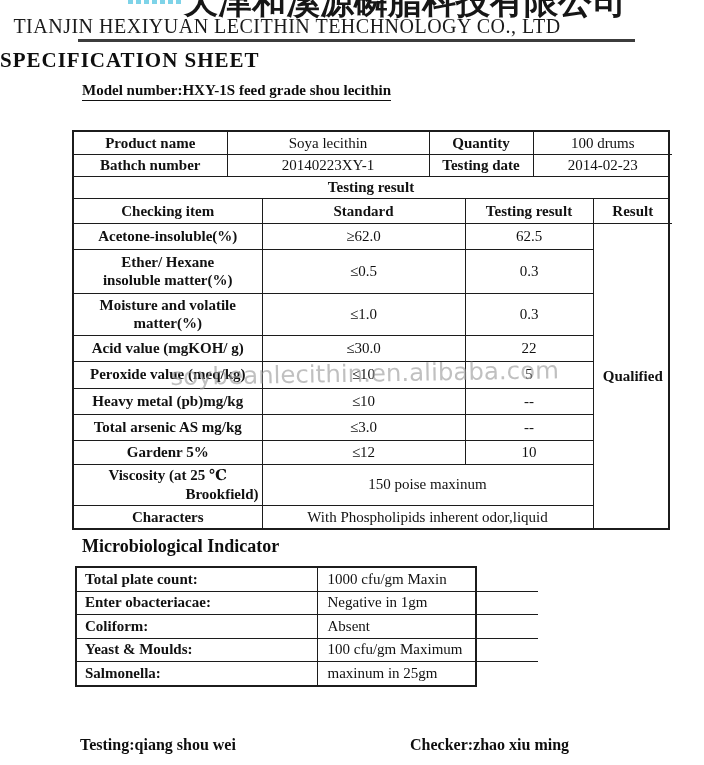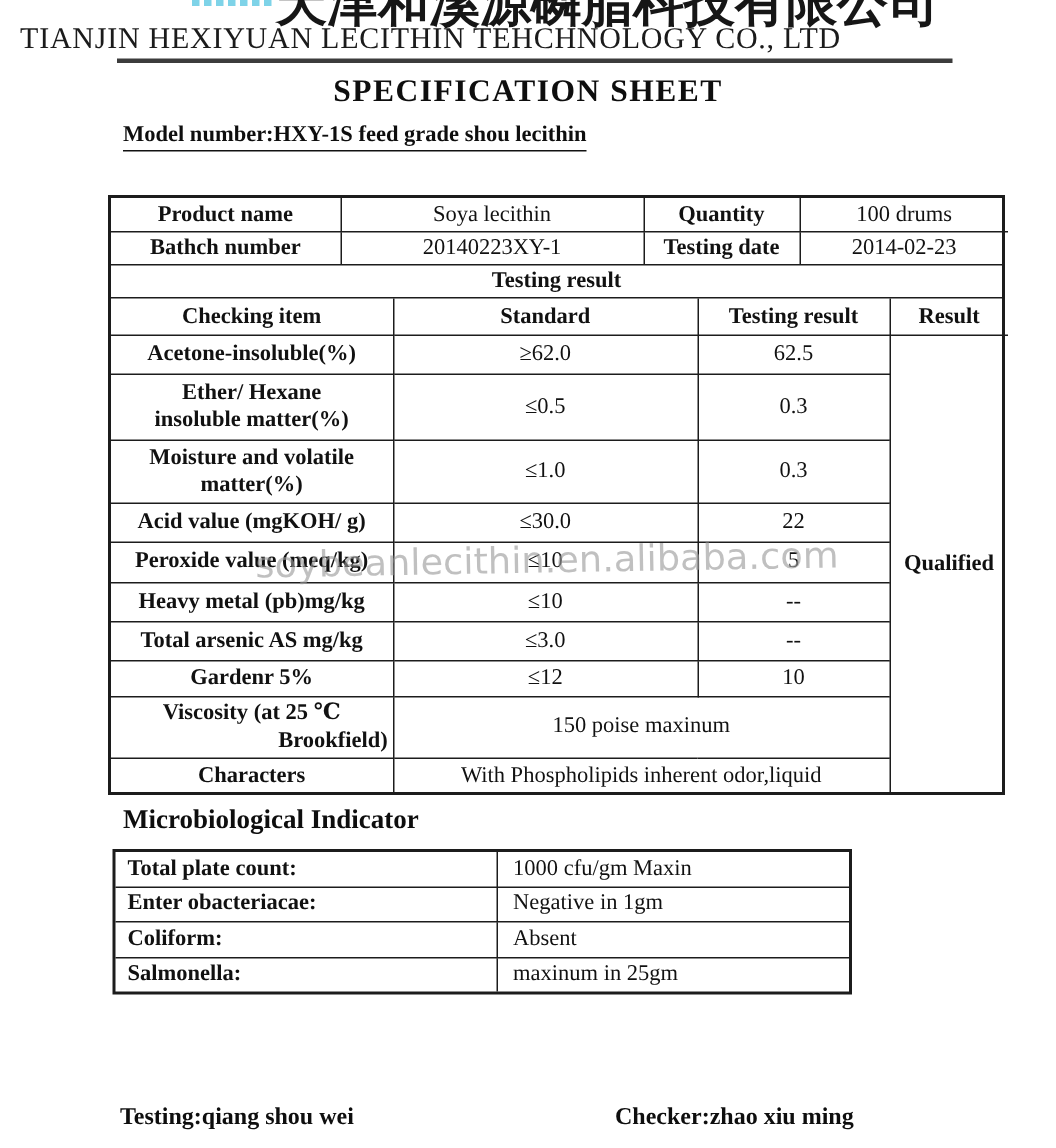--- a/index.html
+++ b/index.html
@@ -16,21 +16,21 @@
     position:absolute;top:-21px;left:184px;width:460px;
     font-size:34px;font-weight:bold;white-space:nowrap;letter-spacing:0px;
     color:#161616;
   }
   .en-title{
     position:absolute;top:15px;left:0;width:574px;text-align:center;
     font-size:20px;letter-spacing:0.5px;color:#1b1b1b;white-space:nowrap;
   }
   .header-rule{position:absolute;top:39px;left:78px;width:557px;height:2.5px;background:#3c3c3c;}
   .doc-title{
-    position:absolute;top:48px;left:0;width:704px;text-align:center;
+    position:absolute;top:48px;left:0;width:704px;text-align:left;
     font-size:21px;font-weight:bold;letter-spacing:1px;color:#0e0e0e;
   }
   .model-line{
     position:absolute;top:82px;left:82px;
     font-size:15px;font-weight:bold;color:#0e0e0e;
     border-bottom:1.6px solid #111;padding-bottom:1px;
   }
   
   .main-wrap{
     position:absolute;left:72px;top:130px;width:598px;
@@ -61,21 +61,21 @@
     color:#9b9b9b;opacity:0.62;
     transform:rotate(-1deg) scaleX(1.02);transform-origin:left top;
     white-space:nowrap;pointer-events:none;
   }
   
   .micro-heading{
     position:absolute;top:536px;left:82px;
     font-size:18px;font-weight:bold;color:#0e0e0e;
   }
   .micro-wrap{
-    position:absolute;left:75px;top:566px;width:493px;
+    position:absolute;left:75px;top:566px;width:402px;
     border:2px solid #1c1c1c;box-sizing:border-box;
   }
   .micro-wrap table{border-collapse:collapse;border-style:hidden;width:100%;table-layout:fixed;}
   .micro-wrap td{
     border:1.5px solid #1c1c1c;height:22.5px;vertical-align:middle;
     font-size:15px;padding:0 0 0 8px;text-align:left;
   }
   .micro-wrap td.m-label{font-weight:bold;}
   .micro-wrap td.m-value{padding-left:10px;}
   
@@ -222,20 +222,24 @@
     </tr>
     <tr>
       <td class="m-label">Enter obacteriacae:</td>
       <td class="m-value">Negative in 1gm</td>
     </tr>
     <tr>
       <td class="m-label">Coliform:</td>
       <td class="m-value">Absent</td>
     </tr>
     <tr>
+      <td class="m-label">Yeast &amp; Moulds:</td>
+      <td class="m-value">100 cfu/gm Maximum</td>
+    </tr>
+    <tr>
       <td class="m-label">Salmonella:</td>
       <td class="m-value">maxinum in 25gm</td>
     </tr>
   </tbody>
     </table>
 </div>
 
 <div class="sig sig-testing">Testing:qiang shou wei</div>
 <div class="sig sig-checker">Checker:zhao xiu ming</div>
 

